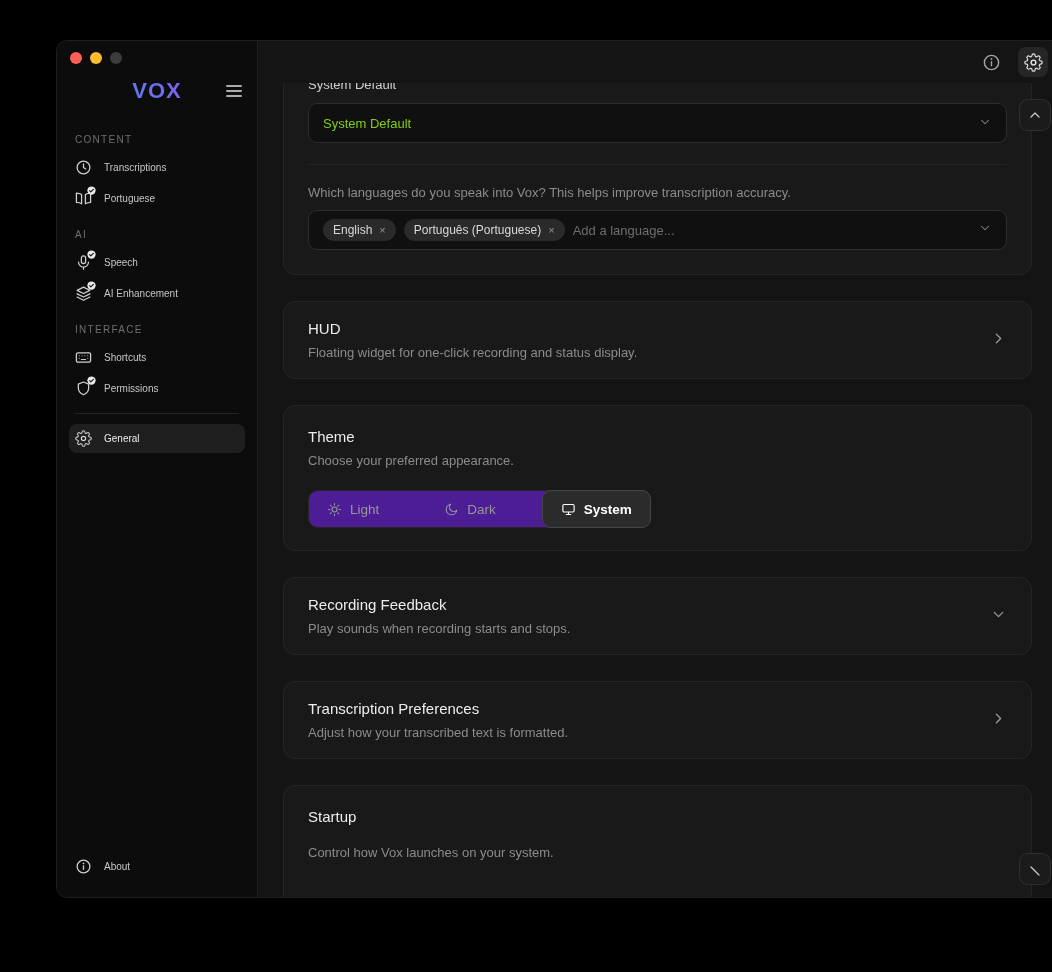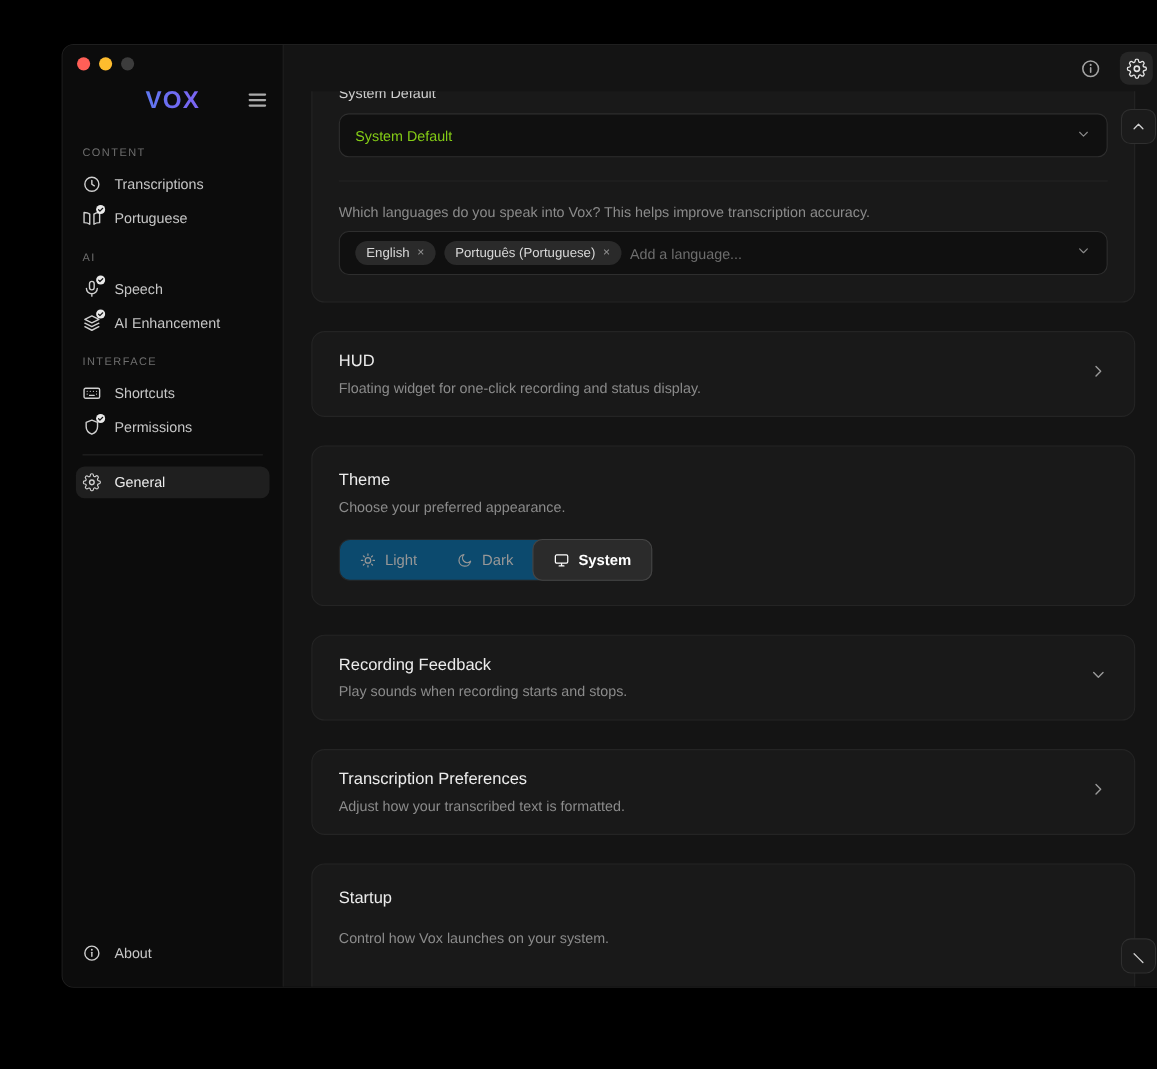--- a/index.html
+++ b/index.html
@@ -13,21 +13,21 @@
   .sidebar { width:200px; flex:0 0 200px; display:flex; flex-direction:column; background:#0c0c0c; }
   .traffic { display:flex; gap:8px; padding:11px 0 0 13px; }
   .traffic span { width:12px; height:12px; border-radius:50%; display:block; }
   .logo-row { display:flex; align-items:center; margin-top:14px; padding:0 15px; position:relative; height:26px; }
   .logo { position:absolute; left:0; right:0; text-align:center; font-size:22px; font-weight:bold; letter-spacing:1px;
     background:linear-gradient(90deg,#2f9df0,#6f6cf2,#a44df0); -webkit-background-clip:text; background-clip:text; color:transparent; }
   .hamburger { margin-left:auto; display:flex; flex-direction:column; gap:3px; width:16px; cursor:pointer; position:relative; z-index:2; }
   .hamburger span { height:2px; background:#ababab; border-radius:1px; }
   .nav { padding:0 12px; margin-top:14px; }
   .nav-label { font-size:10px; letter-spacing:1.3px; color:#6f6f6f; padding:0 6px; margin:16px 0 8px; }
-  .nav-item { display:flex; align-items:center; gap:12px; padding:6px 6px; border-radius:8px; color:#c6c6c6; font-size:13px; cursor:pointer; margin-bottom:2px; }
+  .nav-item { display:flex; align-items:center; gap:12px; padding:6px 6px; border-radius:8px; color:#c6c6c6; font-size:10px; cursor:pointer; margin-bottom:2px; }
   .nav-item .ic { position:relative; width:17px; height:17px; color:#cfcfcf; flex:0 0 17px; }
   .nav-item svg.main-ic { width:17px; height:17px; display:block; }
   .badge { position:absolute; top:-4px; right:-4px; width:9px; height:9px; }
   .divider-h { height:1px; background:#242424; margin:10px 6px; }
   .nav-item.selected { background:#1f1f1f; color:#ececec; }
   .sidebar-spacer { flex:1; }
   .about-wrap { padding:0 12px 14px; }
   
   .main { flex:1; background:#141414; border-left:1px solid #1f1f1f; position:relative; overflow:hidden; }
   .main-header { height:42px; display:flex; align-items:center; justify-content:flex-end; gap:12px; padding:0 14px; position:relative; z-index:3; }
@@ -48,21 +48,21 @@
   .chip .x { color:#929292; font-size:11px; cursor:pointer; }
   .placeholder { font-size:13px; color:#6d6d6d; }
   .chips-input .chev { margin-left:auto; color:#8a8a8a; }
   .row-card { padding:18px 24px; display:flex; align-items:center; }
   .row-card .txt { flex:1; }
   .card-title { font-size:15px; font-weight:400; color:#ececec; }
   .row-card .desc { margin-top:8px; }
   .row-chev { color:#9a9a9a; }
   .card-theme { padding:22px 24px; }
   .card-theme .desc { margin-top:8px; }
-  .seg { margin-top:22px; display:inline-flex; align-items:stretch; background:#0c4a6e; border:1px solid #262626; border-radius:10px; height:38px; overflow:visible; }
+  .seg { margin-top:22px; display:inline-flex; align-items:stretch; background:#4c1d95; border:1px solid #262626; border-radius:10px; height:38px; overflow:visible;gap:29px; }
   .seg-btn { display:flex; align-items:center; gap:8px; padding:0 18px; font-size:13.5px; color:#979797; border-radius:9px; cursor:pointer; }
   .seg-btn svg { width:15px; height:15px; }
   .seg-btn.selected { background:#2b2b2b; border:1px solid #454545; color:#fff; font-weight:700; margin:-1px; height:38px; }
   .card-startup { padding:22px 24px; height:170px; }
   .scroll-btn { position:absolute; width:32px; height:32px; border-radius:9px; background:#1b1b1b; border:1px solid #2f2f2f; color:#cfcfcf; display:flex; align-items:center; justify-content:center; right:11px; cursor:pointer; z-index:4; }
   .scroll-btn.up { top:58px; }
   .scroll-btn.down { bottom:12px; }
   .scrollbar-thumb { position:absolute; right:2px; top:140px; width:7px; height:480px; background:#2c2c2c; border-radius:4px; z-index:4; cursor:grab; }
   svg { stroke:currentColor; fill:none; stroke-width:1.8; stroke-linecap:round; stroke-linejoin:round; }
 </style>

